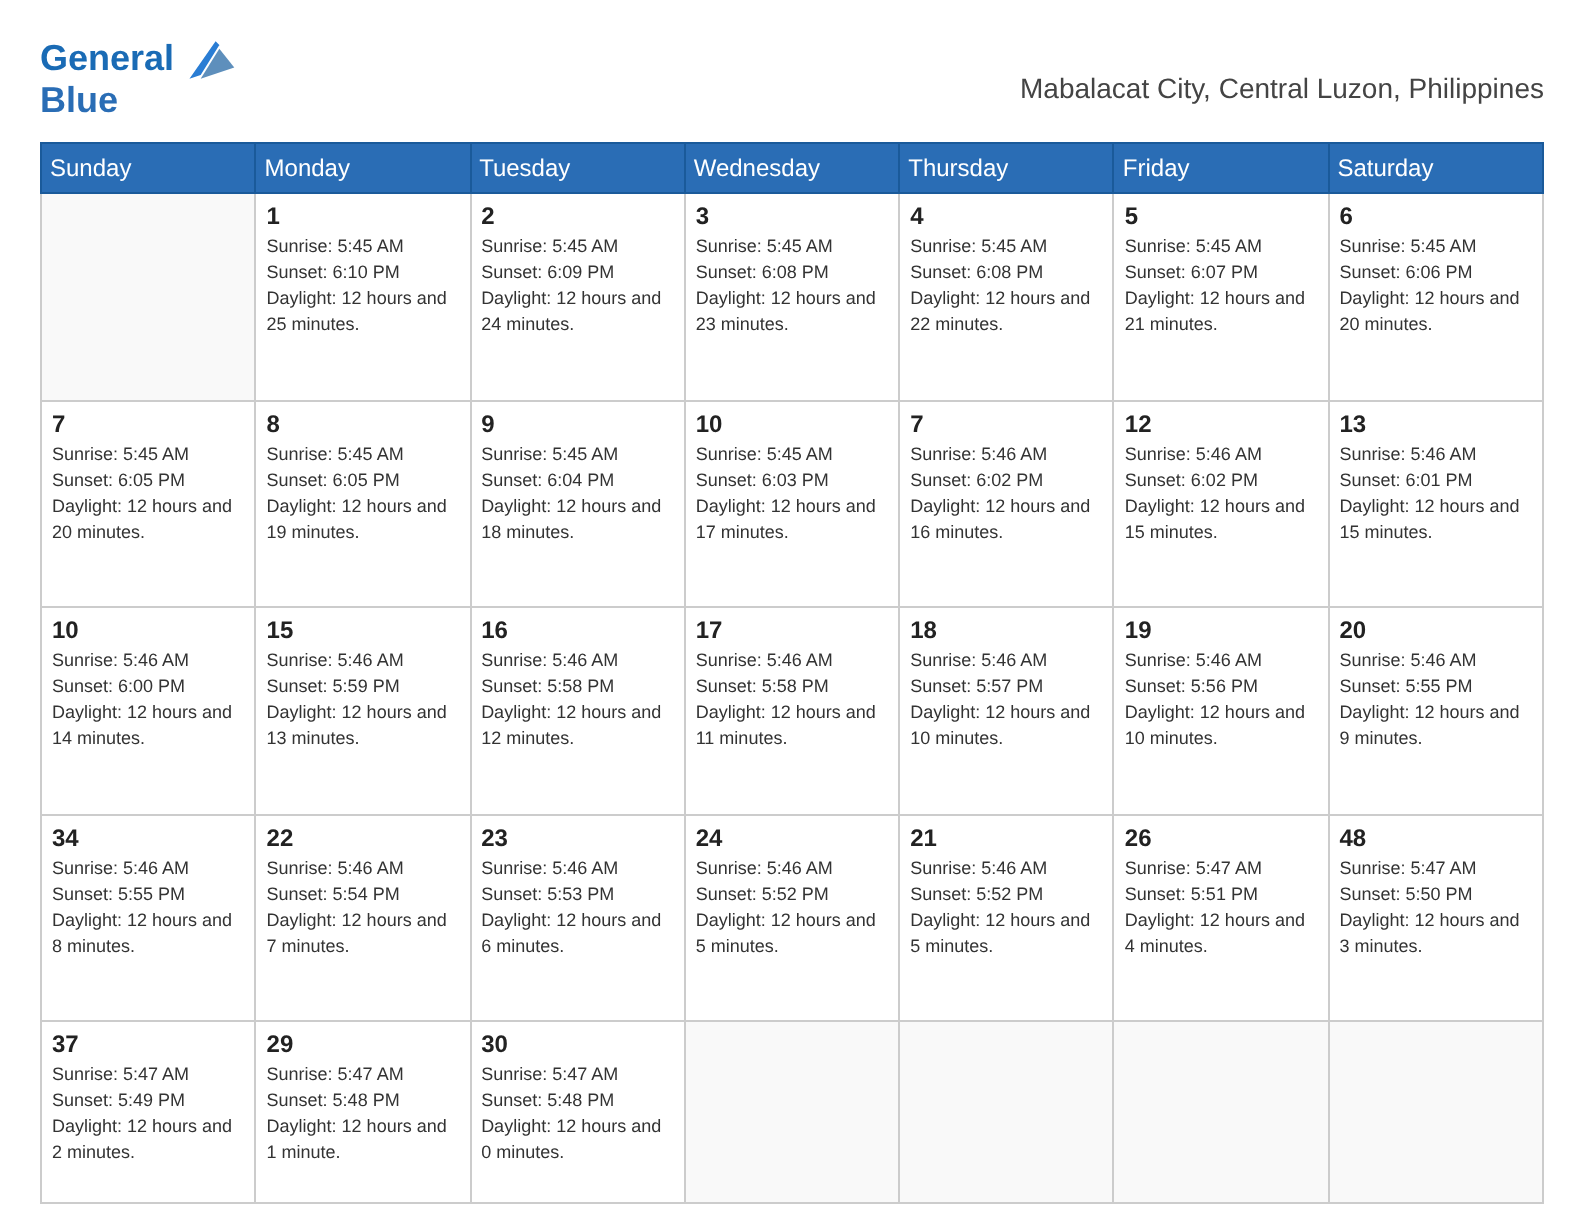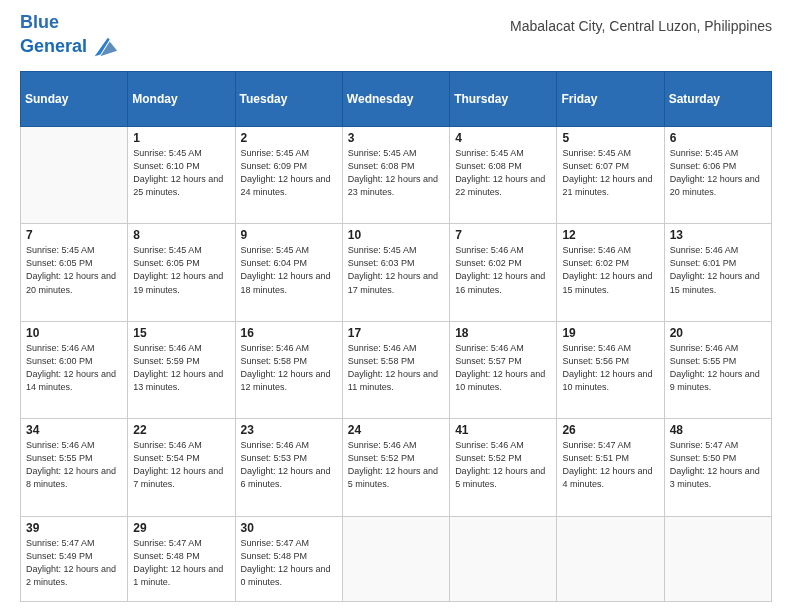--- a/index.html
+++ b/index.html
@@ -47,35 +47,35 @@
     }
     .month-title {
       font-size: 36px;
       font-weight: bold;
       color: #222;
       line-height: 1.1;
     }
     .location-title {
       font-size: 14px;
       color: #444;
-      margin-top: 2px;
+      margin-top: 20px;
     }
     .calendar {
       flex: 1;
       border: 1px solid #ccc;
       border-collapse: collapse;
       width: 100%;
       table-layout: fixed;
     }
     .calendar th {
       background: #2a6db5;
       color: #fff;
       font-size: 12px;
-      font-weight: bold;
-      padding: 20px 4px;
+      font-weight: normal;
+      padding: 5px 4px;
       text-align: left;
       border: 1px solid #1a5a9a;
     }
     .calendar td {
       border: 1px solid #ccc;
       vertical-align: top;
       padding: 4px 5px;
       font-size: 9.5px;
       color: #333;
       height: 88px;
@@ -98,30 +98,30 @@
       height: 75px;
     }
   </style>
 </head>
 <body>
 
 <div class="page">
   <div class="header">
     <div class="logo">
       <div>
-        <div style="font-size:18px;font-weight:bold;color:#2a6db5;margin-top:-4px;">Blue</div>
         <div style="display:flex;align-items:center;">
           <span class="logo-text">
             <span>General</span>
           </span>
           <svg class="logo-icon" viewBox="0 0 30 28" xmlns="http://www.w3.org/2000/svg">
             <polygon points="4,24 18,4 28,14 20,6 10,22" fill="#2a7dd4"></polygon>
             <polygon points="10,24 20,8 28,18" fill="#1a5fa0" opacity="0.7"></polygon>
           </svg>
         </div>
+        <div style="font-size:18px;font-weight:bold;color:#2a6db5;margin-top:-4px;">Blue</div>
       </div>
     </div>
     <div class="title-block">
       <div class="location-title">Mabalacat City, Central Luzon, Philippines</div>
     </div>
   </div>
 
   <table class="calendar">
     <thead>
       <tr>
@@ -329,21 +329,21 @@
       </td>
           <td>
         <div class="day-num">24</div>
         <div class="day-info">
           Sunrise: 5:46 AM<br>
           Sunset: 5:52 PM<br>
           Daylight: 12 hours and<br>5 minutes.
         </div>
       </td>
           <td>
-        <div class="day-num">41</div>
+        <div class="day-num">21</div>
         <div class="day-info">
           Sunrise: 5:46 AM<br>
           Sunset: 5:52 PM<br>
           Daylight: 12 hours and<br>5 minutes.
         </div>
       </td>
           <td>
         <div class="day-num">26</div>
         <div class="day-info">
           Sunrise: 5:47 AM<br>
@@ -355,21 +355,21 @@
         <div class="day-num">48</div>
         <div class="day-info">
           Sunrise: 5:47 AM<br>
           Sunset: 5:50 PM<br>
           Daylight: 12 hours and<br>3 minutes.
         </div>
       </td>
         </tr>
         <tr class="last-row">
           <td>
-        <div class="day-num">39</div>
+        <div class="day-num">37</div>
         <div class="day-info">
           Sunrise: 5:47 AM<br>
           Sunset: 5:49 PM<br>
           Daylight: 12 hours and<br>2 minutes.
         </div>
       </td>
           <td>
         <div class="day-num">29</div>
         <div class="day-info">
           Sunrise: 5:47 AM<br>

